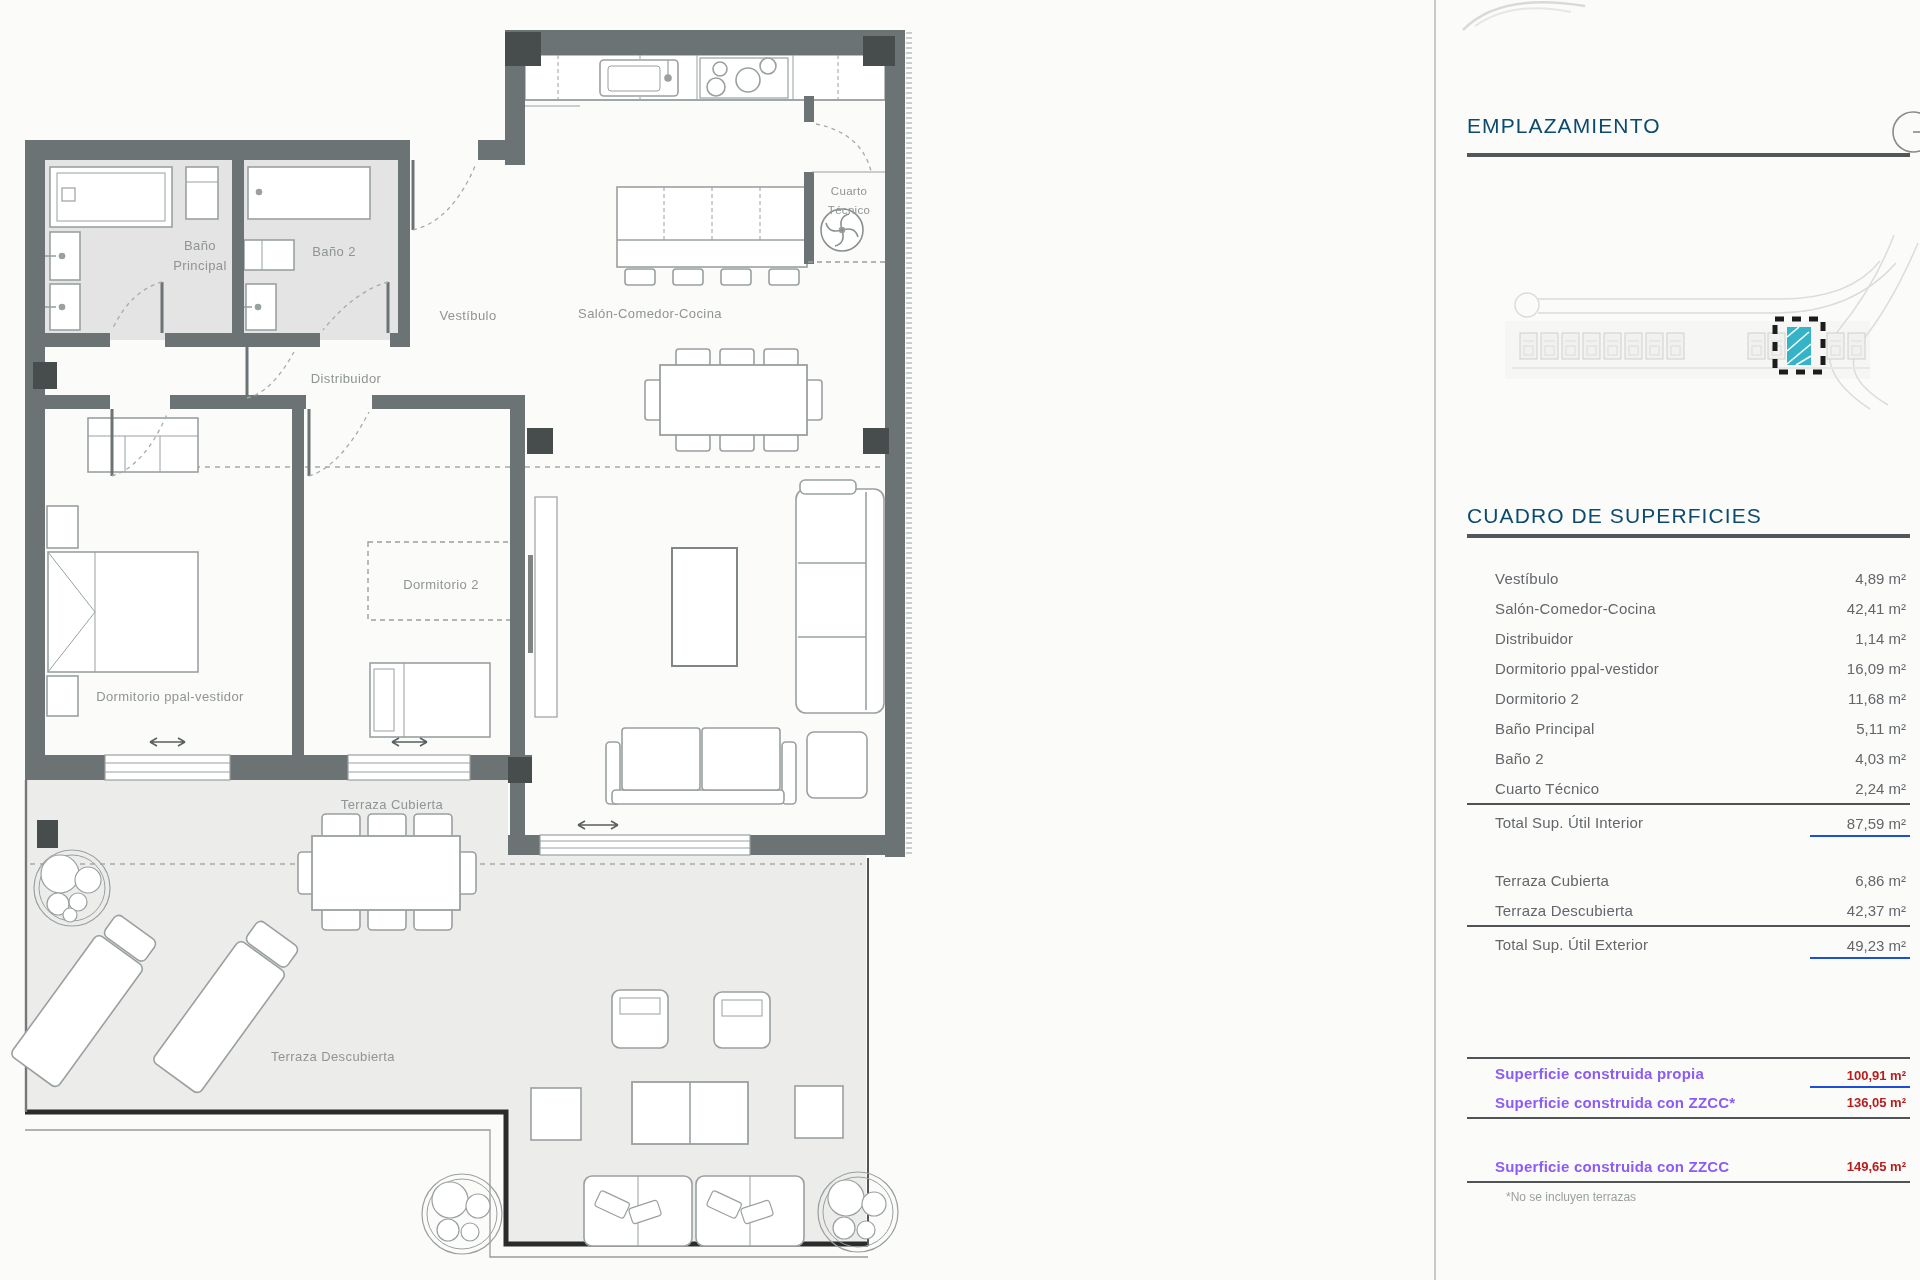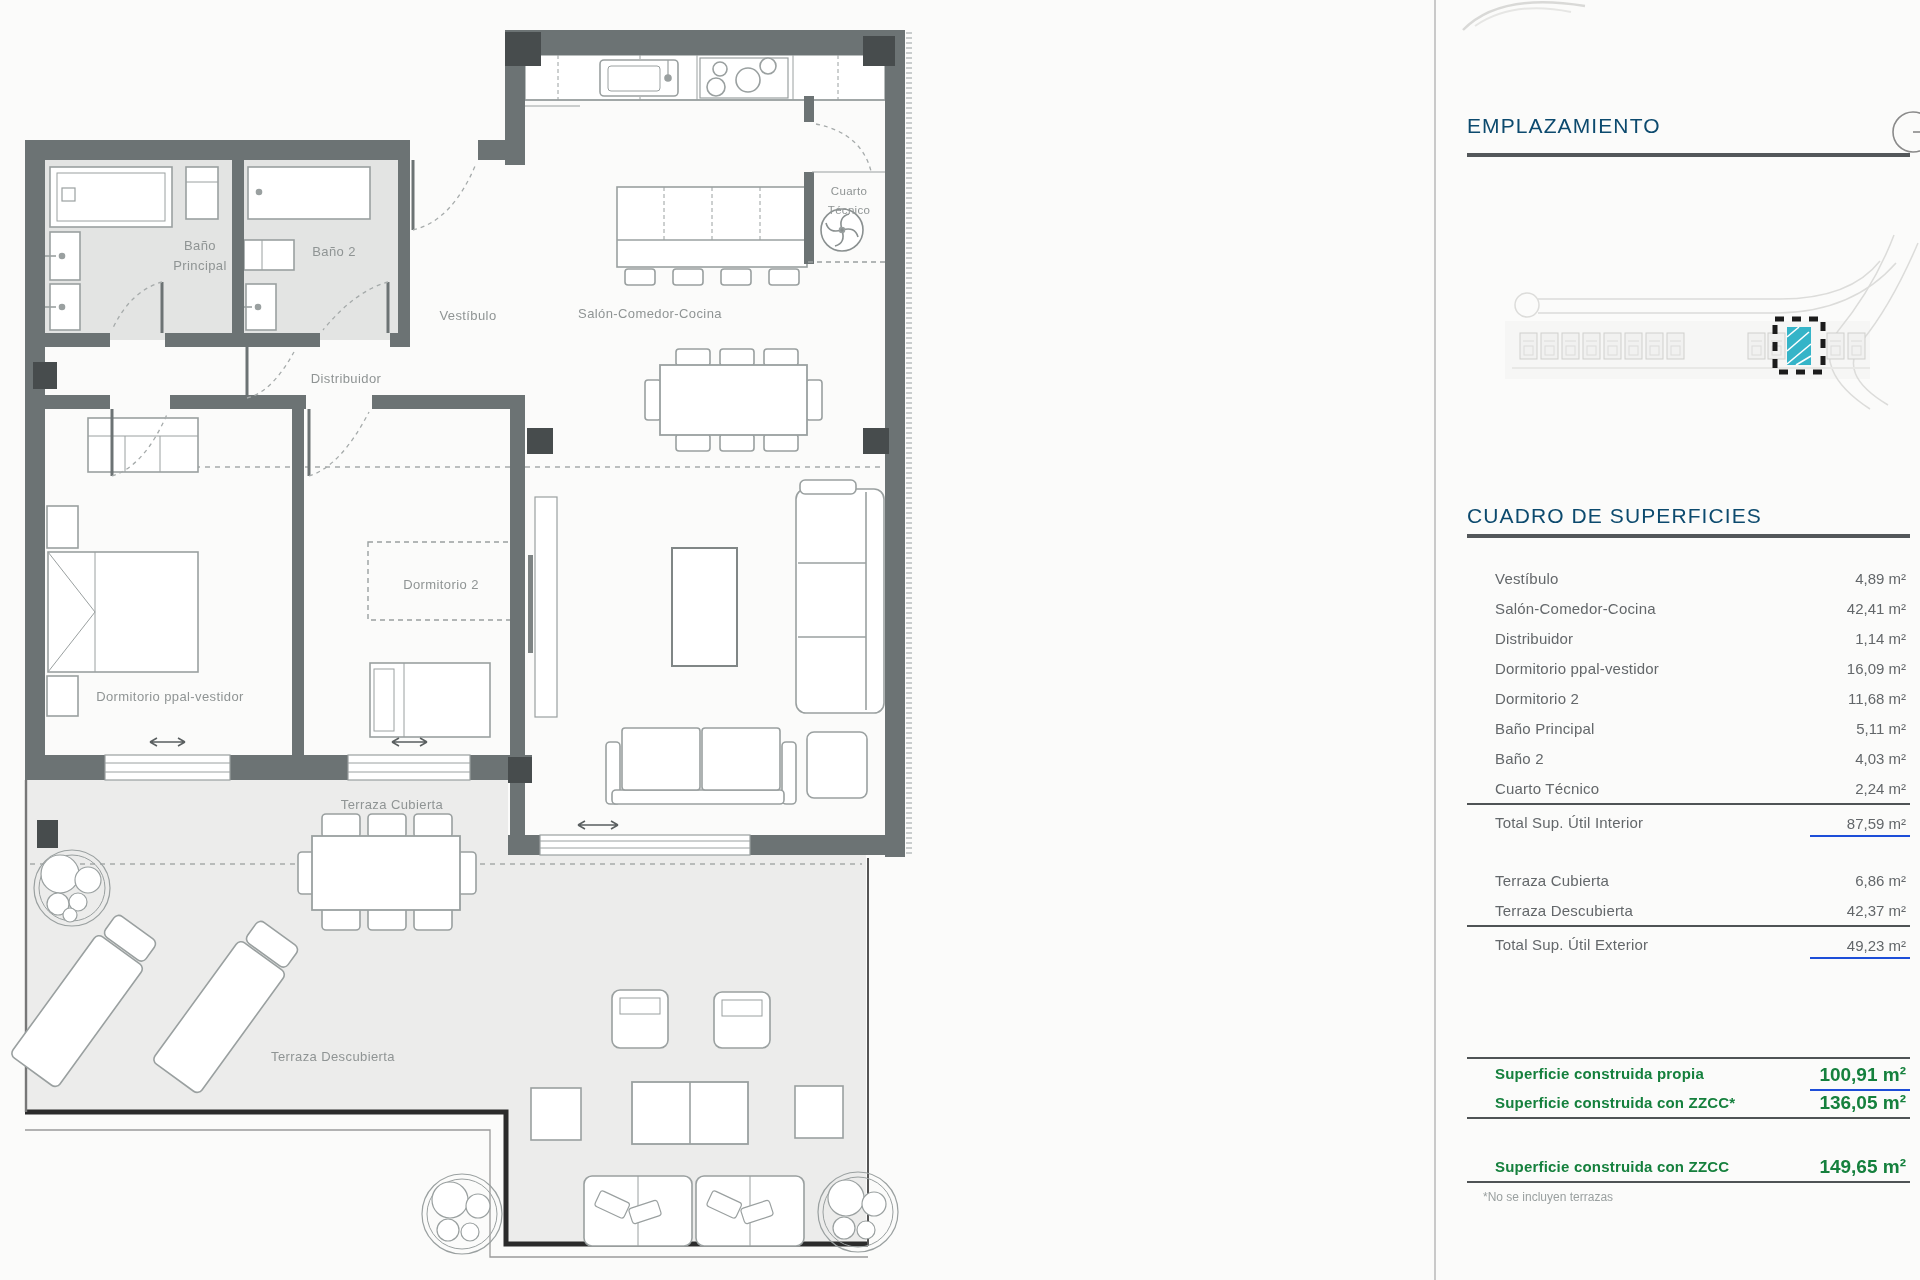--- a/index.html
+++ b/index.html
@@ -20,27 +20,27 @@
   #logo-frag { position:absolute; left:8px; top:0; }
   #compass   { position:absolute; left:440px; top:105px; }
   
   #cuadro-table { position:absolute; left:30px; top:563px; width:443px; }
   .row  { height:30px; display:flex; align-items:center; }
   .trow { height:34px; display:flex; align-items:center; }
   .brow { height:29px; display:flex; align-items:center; }
   .bhead{ height:26px; display:flex; align-items:center; }
   .lbl  { margin-left:28px; font-size:15px; color:#63676a; letter-spacing:.2px; }
   .val  { margin-left:auto; font-size:15px; color:#63676a; padding-right:4px; }
-  .blbl { margin-left:28px; font-size:15px; font-weight:bold; color:#15803d; letter-spacing:.2px; }
-  .bval { margin-left:auto; font-size:19px; font-weight:bold; color:#15803d; padding-right:4px; }
+  .blbl { margin-left:28px; font-size:15px; font-weight:bold; color:#8b5cf6; letter-spacing:.2px; }
+  .bval { margin-left:auto; font-size:13px; font-weight:bold; color:#b91c1c; padding-right:4px; }
   .uval { display:inline-block; min-width:96px; text-align:right;
           border-bottom:2px solid #1d4ed8; padding-bottom:3px; transform:translateY(4px); }
   .rule { border-top:2px solid #4f5355; }
   .sp26 { height:26px; } .sp98 { height:96px; } .sp33 { height:33px; }
-  .footnote { margin-left:16px; margin-top:7px; font-size:12px; color:#9aa0a0; }
+  .footnote { margin-left:39px; margin-top:7px; font-size:12px; color:#9aa0a0; }
 </style>
 </head>
 <body>
 
 <div id="plan-wrap">
 <svg width="1435" height="1280" viewBox="0 0 1435 1280" xmlns="http://www.w3.org/2000/svg">
 
   <g>
     <rect x="45" y="158" width="355" height="182" fill="#e3e4e3"></rect>
     <polygon points="25,778 508,778 508,855 866,855 866,1244 508,1244 508,1112 25,1112" fill="#ececeb"></polygon>

